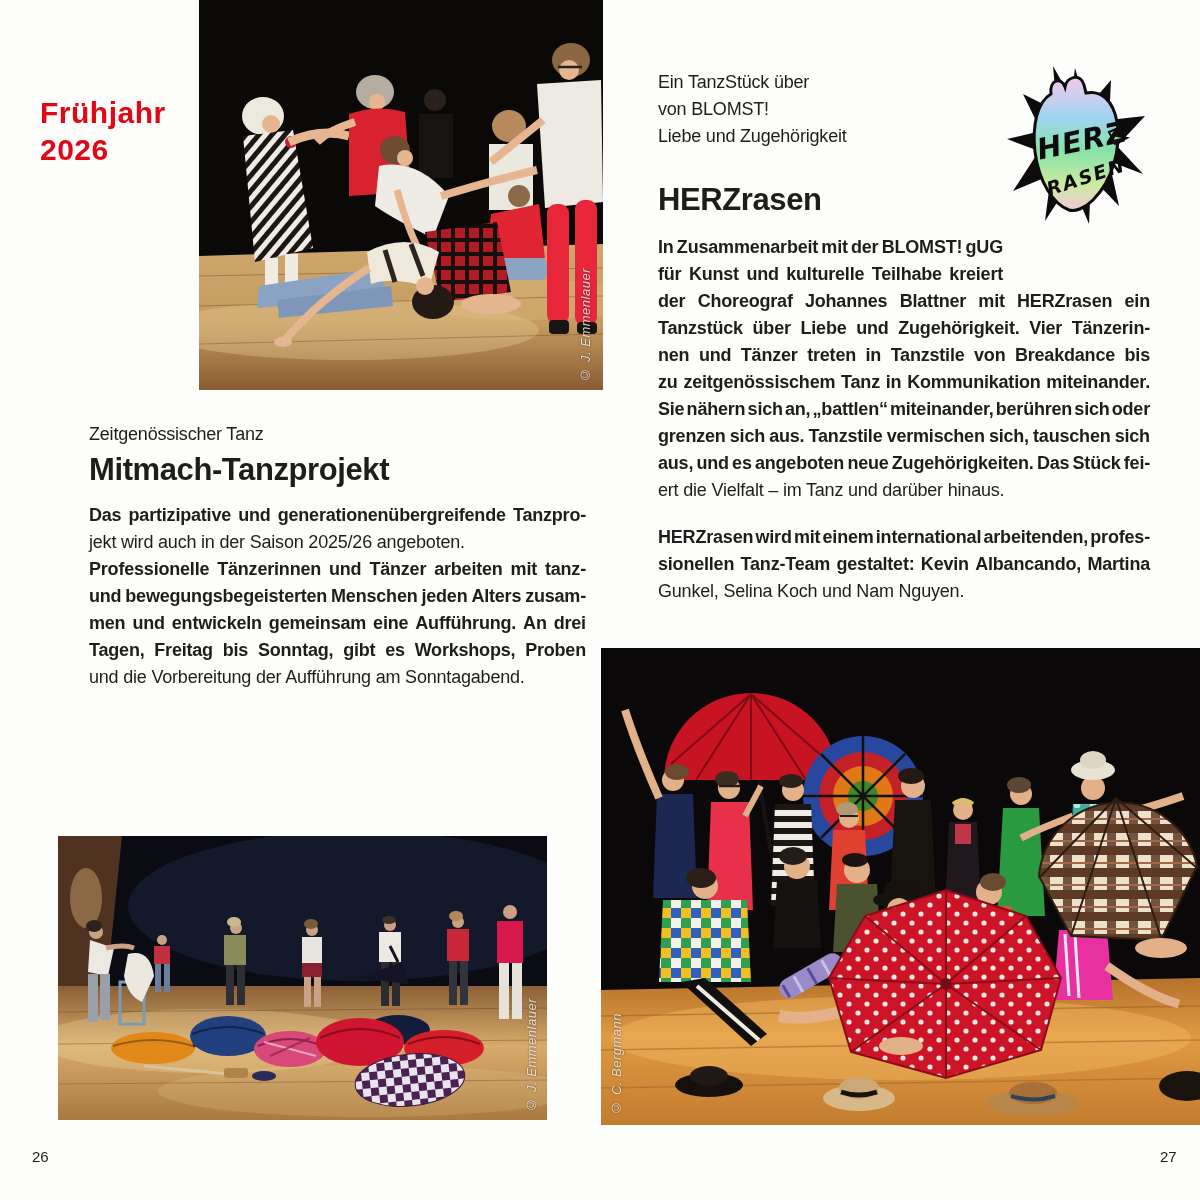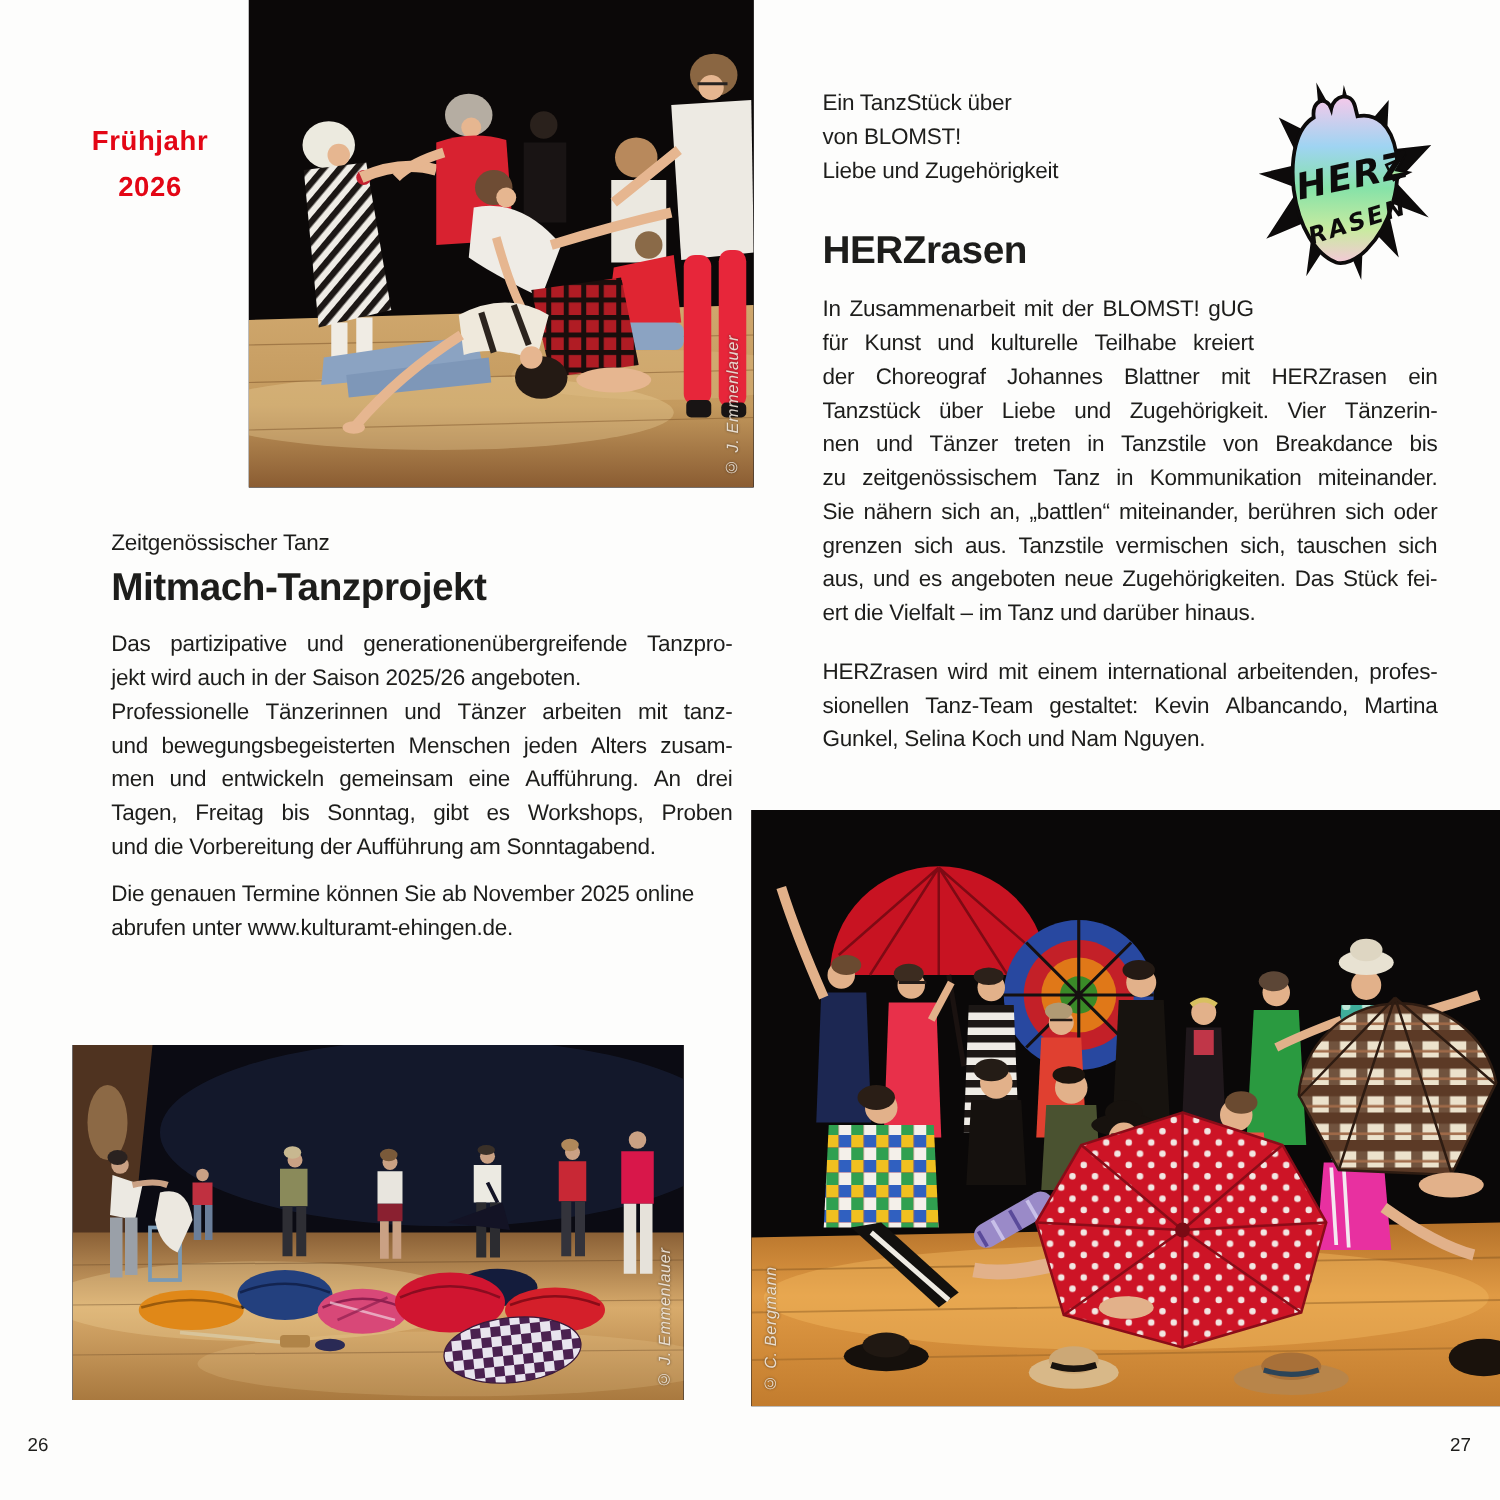--- a/index.html
+++ b/index.html
@@ -1,52 +1,52 @@
 <!DOCTYPE html>
 <html><head>
 <meta charset="utf-8">
 <style>
   html,body{margin:0;padding:0;background:#ffffff;}
   .page{position:relative;width:1200px;height:1200px;background:#fdfdfc;overflow:hidden;
         font-family:"Liberation Sans","DejaVu Sans",sans-serif;color:#1d1d1b;}
   .abs{position:absolute;}
   
-  .season{left:40px;top:94px;width:160px;text-align:center;font-weight:bold;
-          font-size:22px;line-height:37px;letter-spacing:.5px;}
+  .season{left:40px;top:94px;width:160px;text-align:left;font-weight:bold;
+          font-size:30px;line-height:37px;letter-spacing:.5px;}
   
   .textcol{font-size:18px;line-height:27px;letter-spacing:-.2px;}
   .col-left{left:57px;top:422px;width:497px;margin-left:32px;}
   .col-right{left:658px;top:49px;width:492px;margin-top:20px;}
   .category{font-size:18px;line-height:25px;margin:0 0 5px 0;}
   .intro .line{line-height:27px;}
   h1.title{font-size:31px;line-height:36px;margin:0 0 14px 0;letter-spacing:-.4px;font-weight:bold;}
   .col-right h1.title{margin-top:32px;margin-bottom:16px;}
   .para{margin:0 0 11px 0;}
   .para-gap{margin-top:20px;}
   .line{display:block;white-space:nowrap;}
-  .line.j{display:flex;justify-content:space-between;white-space:normal;}
+  .line.j{display:flex;justify-content:space-between;white-space:normal;font-weight:bold;}
   .line.j span{display:inline-block;}
   .line.w2{width:345px;}
   
   .photo{overflow:hidden;background:#0b0808;}
   .photo svg{display:block;}
   .photo-a{left:199px;top:0;width:404px;height:390px;}
   .photo-b{left:58px;top:836px;width:489px;height:284px;}
   .photo-c{left:601px;top:648px;width:599px;height:477px;}
   .credit{position:absolute;writing-mode:vertical-rl;transform:rotate(180deg);
           font-size:13px;font-style:italic;color:#ece4da;opacity:.92;
           text-shadow:0 0 2px rgba(40,30,20,.8);letter-spacing:.5px;}
   .credit-a{right:10px;bottom:8px;}
   .credit-b{right:8px;bottom:8px;}
   .credit-c{left:8px;bottom:10px;}
   
   .logo{left:1005px;top:40px;width:140px;height:205px;}
   
   .pagenum{font-size:15px;top:1148px;}
-  .pagenum-left{left:22px;}
+  .pagenum-left{left:32px;}
   .pagenum-right{left:1160px;}
 </style>
 </head>
 <body>
 
 <div class="page">
 
   <div class="abs season" style="color:#e30615;">
     <div>Frühjahr</div>
     <div>2026</div>
@@ -176,24 +176,20 @@
           <span>Tagen,</span>
           <span>Freitag</span>
           <span>bis</span>
           <span>Sonntag,</span>
           <span>gibt</span>
           <span>es</span>
           <span>Workshops,</span>
           <span>Proben</span>
         </span>
       <span class="line">und die Vorbereitung der Aufführung am Sonntagabend.</span>
-    </div>
-    <div class="para">
-      <span class="line">Die genauen Termine können Sie ab November 2025 online</span>
-      <span class="line">abrufen unter www.kulturamt-ehingen.de.</span>
     </div>
   </div>
 
   <div class="abs photo photo-b">
     <svg width="489" height="284" viewBox="0 0 489 284">
       <defs>
         <linearGradient id="gB" x1="0" y1="0" x2="0" y2="1">
           <stop offset="0" stop-color="#8a6036"></stop>
             <stop offset=".45" stop-color="#d8ab6c"></stop>
             <stop offset="1" stop-color="#a9793f"></stop>

